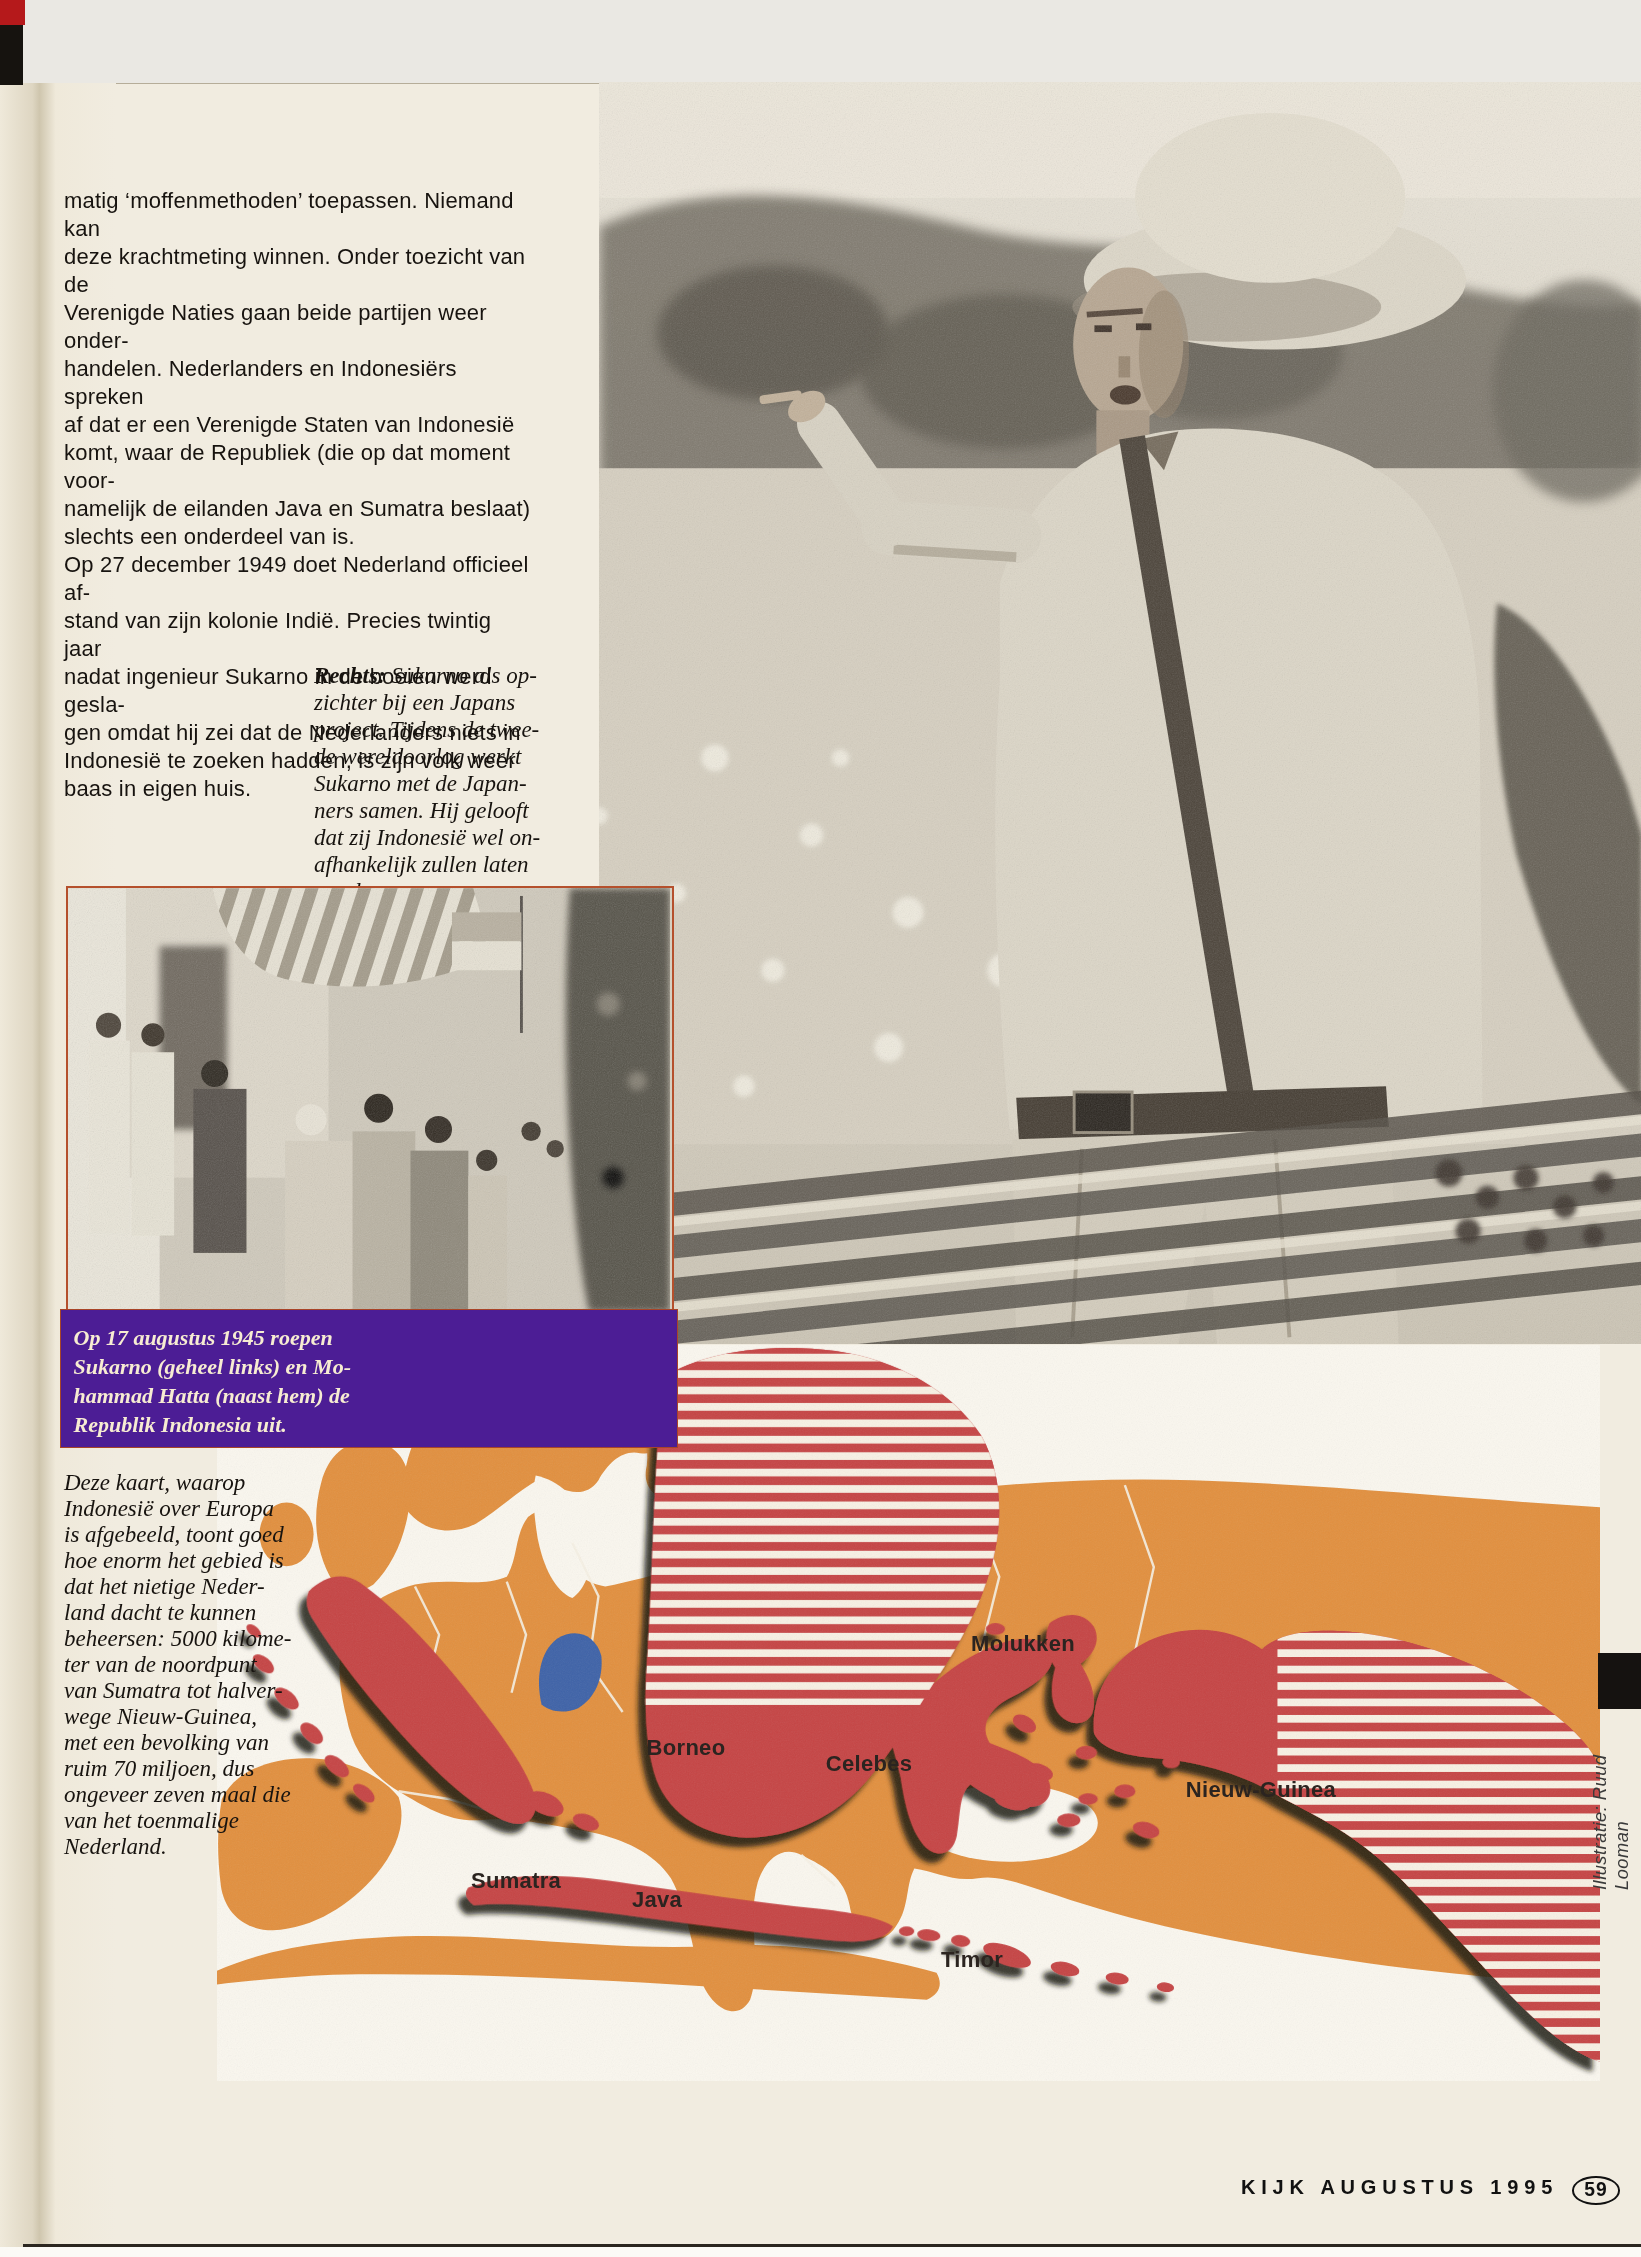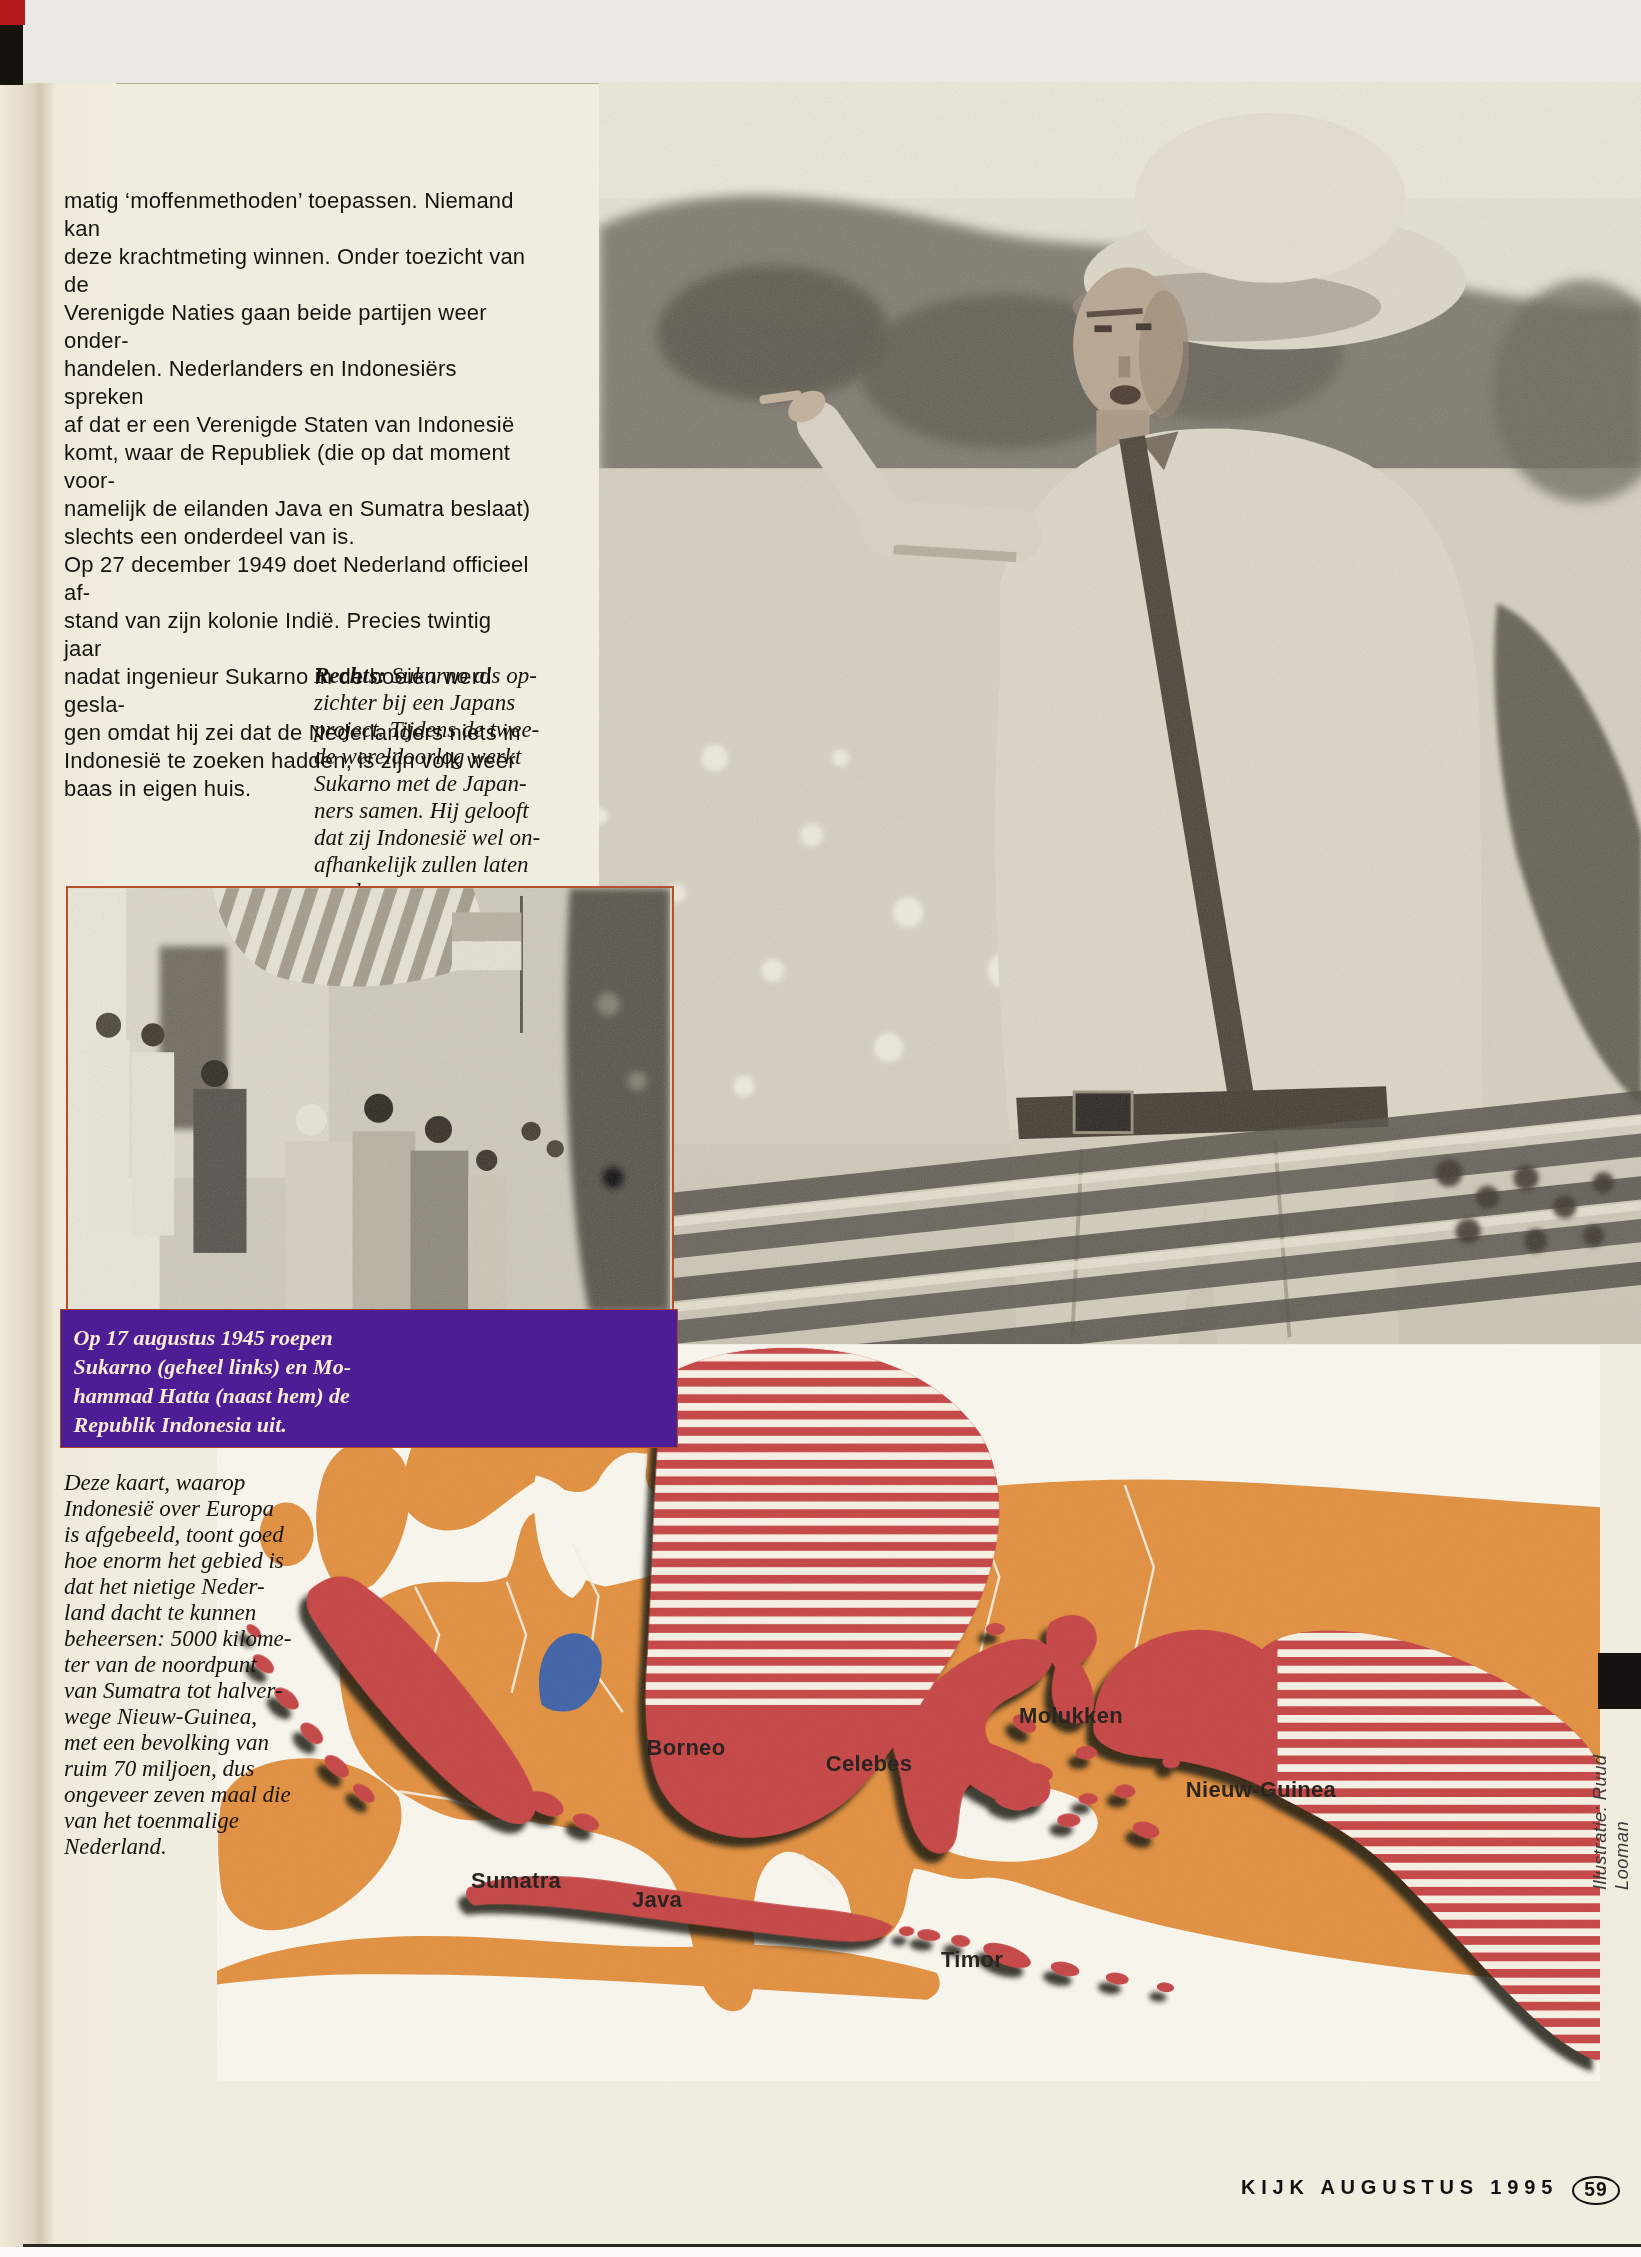--- a/index.html
+++ b/index.html
@@ -354,21 +354,21 @@
       <use href="#borneo" fill="url(#stripes)" clip-path="url(#clipBorneoTop)"></use>
       <use href="#ng" fill="url(#stripes)" clip-path="url(#clipNG)"></use>
     </g>
     <rect width="1432" height="762" filter="url(#mgrain)"></rect>
   </svg>
 
   <div class="map-label abs" style="left:516px;top:1881px;">Sumatra</div>
   <div class="map-label abs" style="left:686px;top:1748px;">Borneo</div>
   <div class="map-label abs" style="left:869px;top:1764px;">Celebes</div>
   <div class="map-label abs" style="left:657px;top:1900px;">Java</div>
-  <div class="map-label abs" style="left:1023px;top:1716px;margin-left:48px;">Molukken</div>
+  <div class="map-label abs" style="left:1023px;top:1644px;">Molukken</div>
   <div class="map-label abs" style="left:972px;top:1920px;margin-top:40px;">Timor</div>
   <div class="map-label abs" style="left:1261px;top:1790px;">Nieuw-Guinea</div>
 
   <div class="abs map-caption">Deze kaart, waarop
 Indonesië over Europa
 is afgebeeld, toont goed
 hoe enorm het gebied is
 dat het nietige Neder-
 land dacht te kunnen
 beheersen: 5000 kilome-

